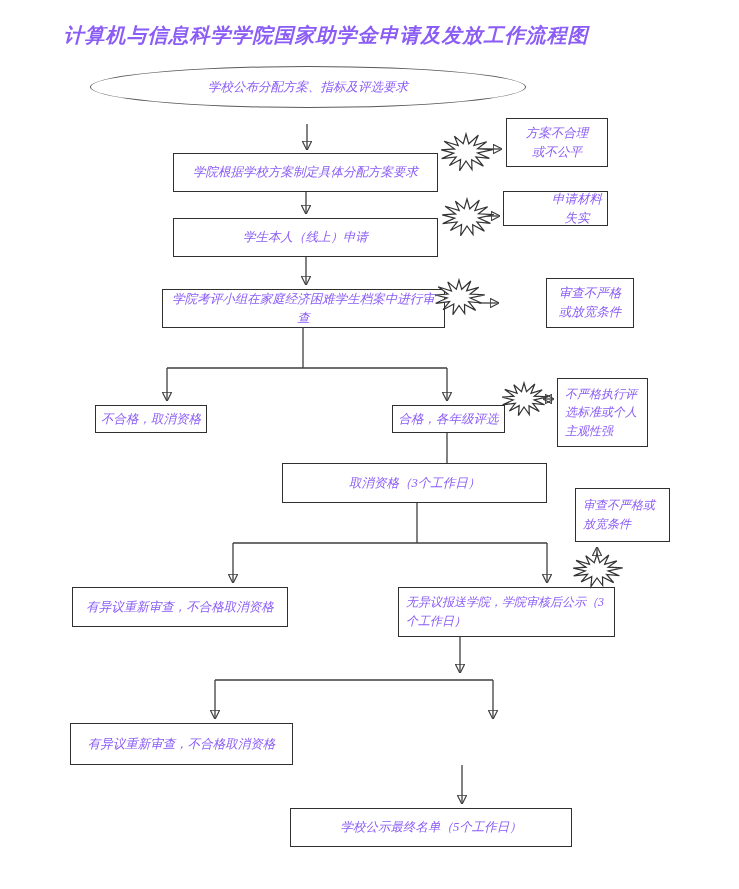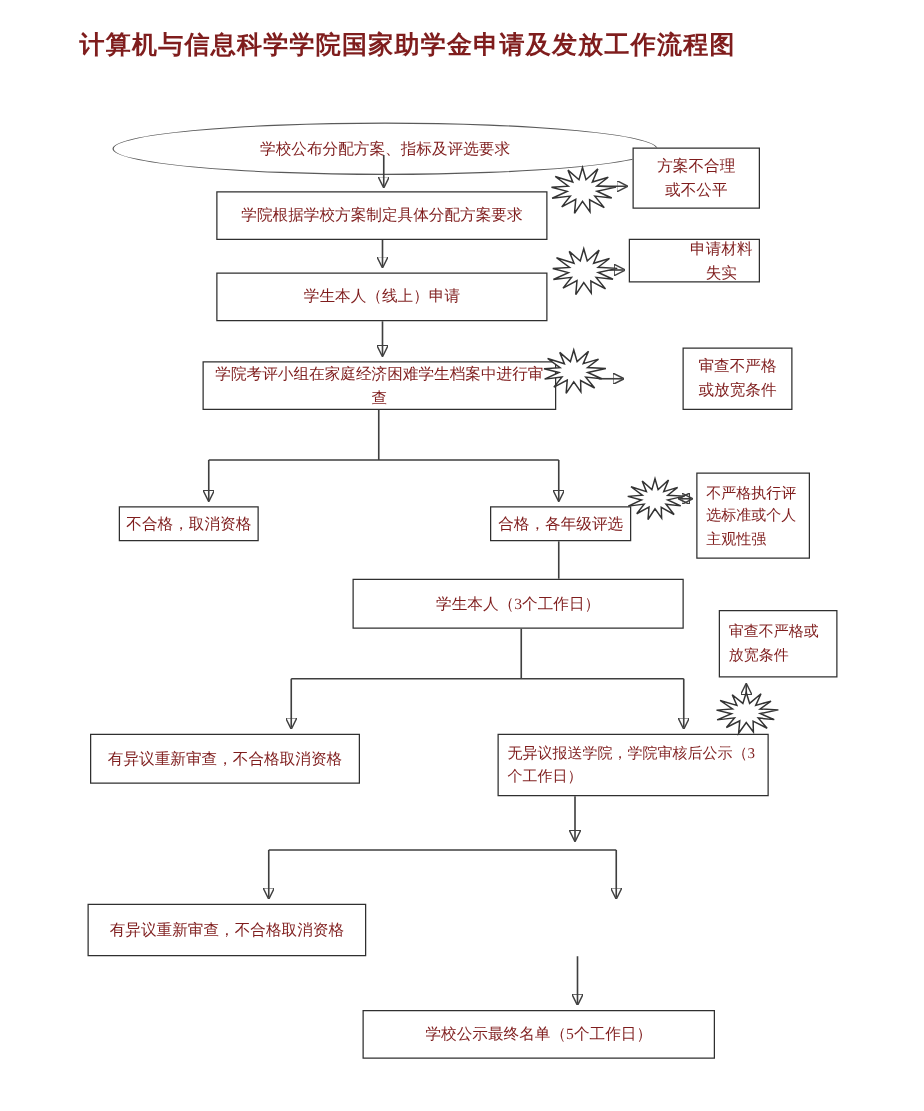--- a/index.html
+++ b/index.html
@@ -1,22 +1,23 @@
 <!DOCTYPE html>
 <html style="--line: #3f3f3f; --border: #2f2f2f;"><head>
 <meta charset="utf-8">
 <style>
   html,body{margin:0;padding:0;background:#fff;}
   #canvas{
     position:relative;
     width:739px;height:889px;
     background:#ffffff;
     font-family:"Liberation Serif","DejaVu Serif",serif;
-    color:#7f1d1d;
+    color:#8b5cf6;
     overflow:hidden;
+    font-style:italic;
   }
   .title{
     position:absolute;
     left:0;top:22px;width:652px;
     text-align:center;
     font-size:20px;
     font-weight:bold;
     letter-spacing:1px;
     white-space:nowrap;
   }
@@ -63,33 +64,33 @@
     stroke-width:1.2;
   }
 </style>
 </head>
 <body>
 
 <div id="canvas">
 
   <div class="title">计算机与信息科学学院国家助学金申请及发放工作流程图</div>
 
-  <div class="box ellipse" style="left:90px;top:98px;width:436px;height:42px;">学校公布分配方案、指标及评选要求</div>
+  <div class="box ellipse" style="left:90px;top:66px;width:436px;height:42px;">学校公布分配方案、指标及评选要求</div>
 
   <div class="box" style="left:173px;top:153px;width:265px;height:39px;">学院根据学校方案制定具体分配方案要求</div>
 
   <div class="box" style="left:173px;top:218px;width:265px;height:39px;">学生本人（线上）申请</div>
 
   <div class="box" style="left:95px;top:405px;width:112px;height:28px;">不合格，取消资格</div>
 
   <div class="box" style="left:162px;top:289px;width:283px;height:39px;">学院考评小组在家庭经济困难学生档案中进行审查</div>
 
   <div class="box" style="left:392px;top:405px;width:113px;height:28px;">合格，各年级评选</div>
 
-  <div class="box" style="left:282px;top:463px;width:265px;height:40px;">学生本人（3个工作日）</div>
+  <div class="box" style="left:282px;top:463px;width:265px;height:40px;">取消资格（3个工作日）</div>
 
   <div class="box" style="left:72px;top:587px;width:216px;height:40px;">有异议重新审查，不合格取消资格</div>
 
   <div class="box pre leftalign small" style="left:398px;top:587px;width:217px;height:50px;">无异议报送学院，学院审核后公示（3
 个工作日）</div>
 
   <div class="box" style="left:70px;top:723px;width:223px;height:42px;">有异议重新审查，不合格取消资格</div>
 
 
   <div class="box" style="left:290px;top:808px;width:282px;height:39px;">学校公示最终名单（5个工作日）</div>

